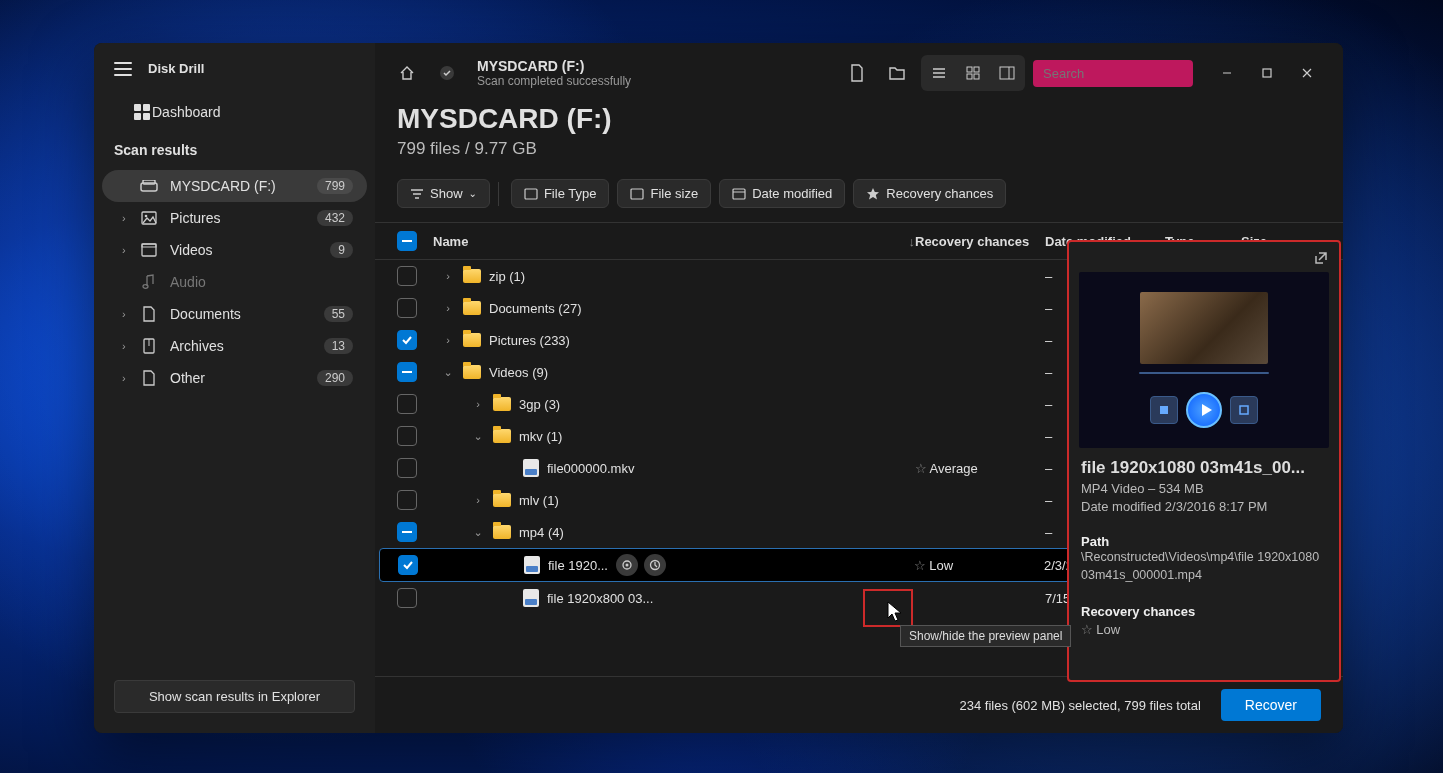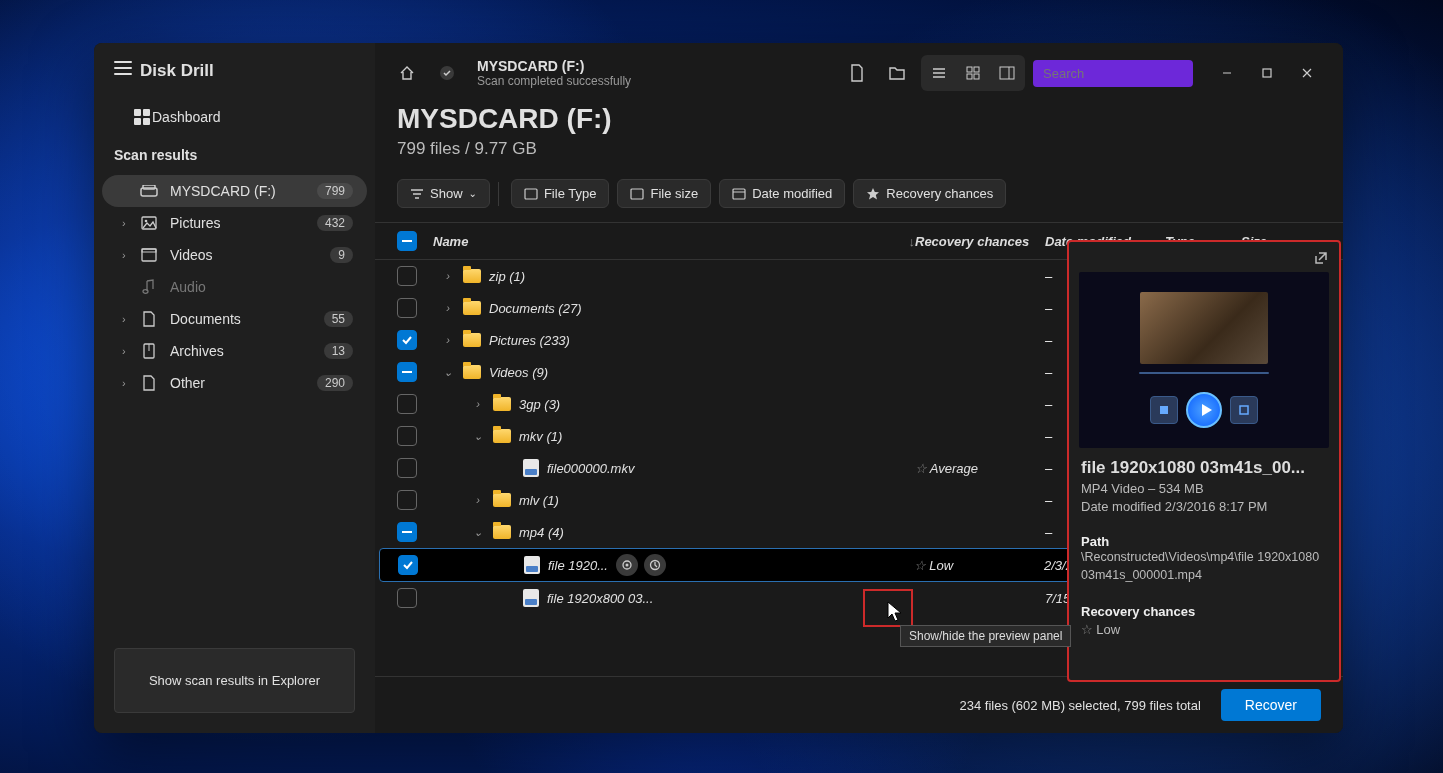--- a/index.html
+++ b/index.html
@@ -29,23 +29,23 @@
 }
 
 .sidebar {
   width: 281px;
   background: #1f1f1f;
   display: flex;
   flex-direction: column;
   color: #e0e0e0;
 }
 .sidebar-header {
-  display: flex; gap: 8px;
+  display: flex; align-items: center; gap: 16px;
   padding: 18px 20px;
-  font-size: 17px; font-weight: 600;
+  font-size: 13px; font-weight: 600;
 }
 .hamburger { width: 18px; height: 14px; display: flex; flex-direction: column; justify-content: space-between; cursor: pointer; }
 .hamburger span { height: 2px; background: #e0e0e0; border-radius: 1px; }
 .sidebar-nav-item {
   display: flex; align-items: center; gap: 2px;
   padding: 10px 20px 10px 40px;
   font-size: 14px;
   cursor: pointer;
 }
 .dash-icon { width: 16px; height: 16px; display: grid; grid-template: 1fr 1fr / 1fr 1fr; gap: 2px; }
@@ -68,21 +68,21 @@
   border-radius: 10px; padding: 1px 8px;
   font-size: 12px;
 }
 .tree-item.active .badge { background: #4a4a4a; }
 .tree-item.sub { padding-left: 20px; }
 .tree-item.dim .label { color: #777; }
 .sidebar-footer {
   margin-top: auto; padding: 12px 20px 20px;
 }
 .explorer-btn {
-  width: 100%; padding: 24px;
+  width: 100%; padding: 8px;
   background: #2a2a2a; border: 1px solid #3a3a3a; color: #e0e0e0;
   border-radius: 4px; font-size: 13px; cursor: pointer;
 }
 
 .main {
   flex: 1; display: flex; flex-direction: column;
   background: #1a1a1a; color: #e0e0e0;
   position: relative;
 }
 .topbar {
@@ -92,21 +92,21 @@
 .topbar .ibtn {
   width: 32px; height: 32px; display: flex; align-items: center; justify-content: center;
   border-radius: 4px; cursor: pointer; color: #bbb;
 }
 .group-box { background: #2a2a2a; border-radius: 6px; padding: 2px; display: flex; gap: 2px; }
 .crumb-block { margin-left: 6px; }
 .crumb-title { font-size: 14px; font-weight: 600; }
 .crumb-sub { font-size: 12px; color: #999; }
 .search-box {
   display: flex; align-items: center;
-  background: #6d28d9; border-radius: 4px;
+  background: #be185d; border-radius: 4px;
   padding: 6px 10px; width: 160px;
 }
 .search-box input {
   background: transparent; border: none; color: #e0e0e0;
   outline: none; flex: 1; font-size: 13px;
 }
 .win-controls { display: flex; gap: 0; margin-left: 6px; }
 .win-controls .wbtn { width: 40px; height: 32px; display: flex; align-items: center; justify-content: center; cursor: pointer; color: #bbb; }
 .page-head { padding: 0 22px 10px; }
 .page-title { font-size: 28px; font-weight: 700; }
@@ -116,21 +116,21 @@
   align-items: center;
 }
 .filter-pill {
   display: flex; align-items: center; gap: 6px;
   background: #2a2a2a; border: 1px solid #3a3a3a;
   padding: 6px 12px; border-radius: 6px;
   font-size: 13px; cursor: pointer;
 }
 .divider-v { width: 1px; height: 24px; background: #3a3a3a; margin-right: 4px; }
 
-.table-wrap { flex: 1; overflow: hidden; display: flex; font-style: italic; }
+.table-wrap { flex: 1; overflow: hidden; display: flex; }
 .table-col { flex: 1; display: flex; flex-direction: column; }
 .thead {
   display: flex; align-items: center;
   padding: 8px 22px;
   border-top: 1px solid #333; border-bottom: 1px solid #333;
   font-size: 13px; color: #ddd; font-weight: 600;
 }
 .col-cb { width: 36px; }
 .col-name { flex: 1; display: flex; align-items: center; }
 .col-rec { width: 130px; }

